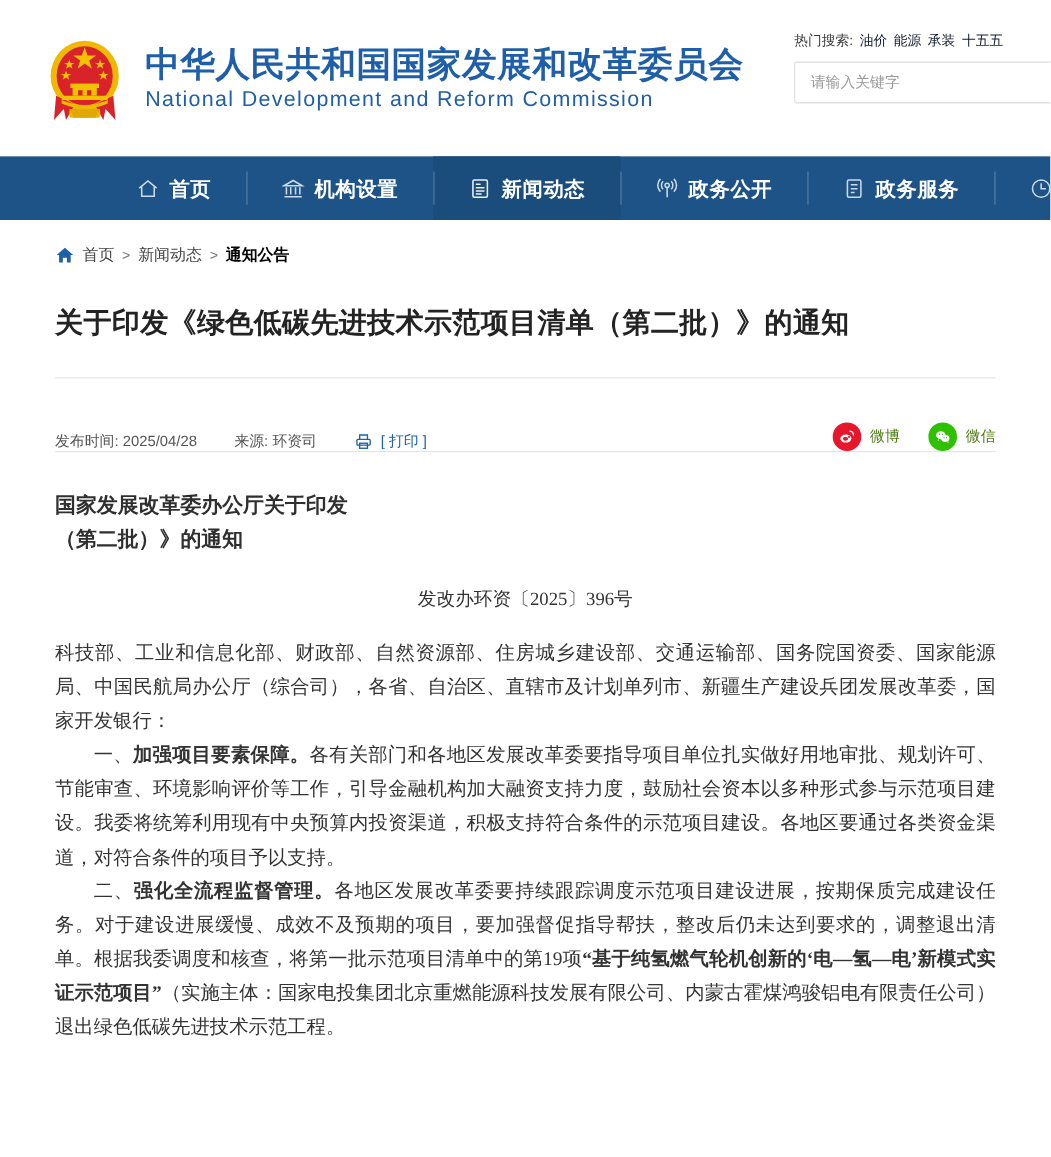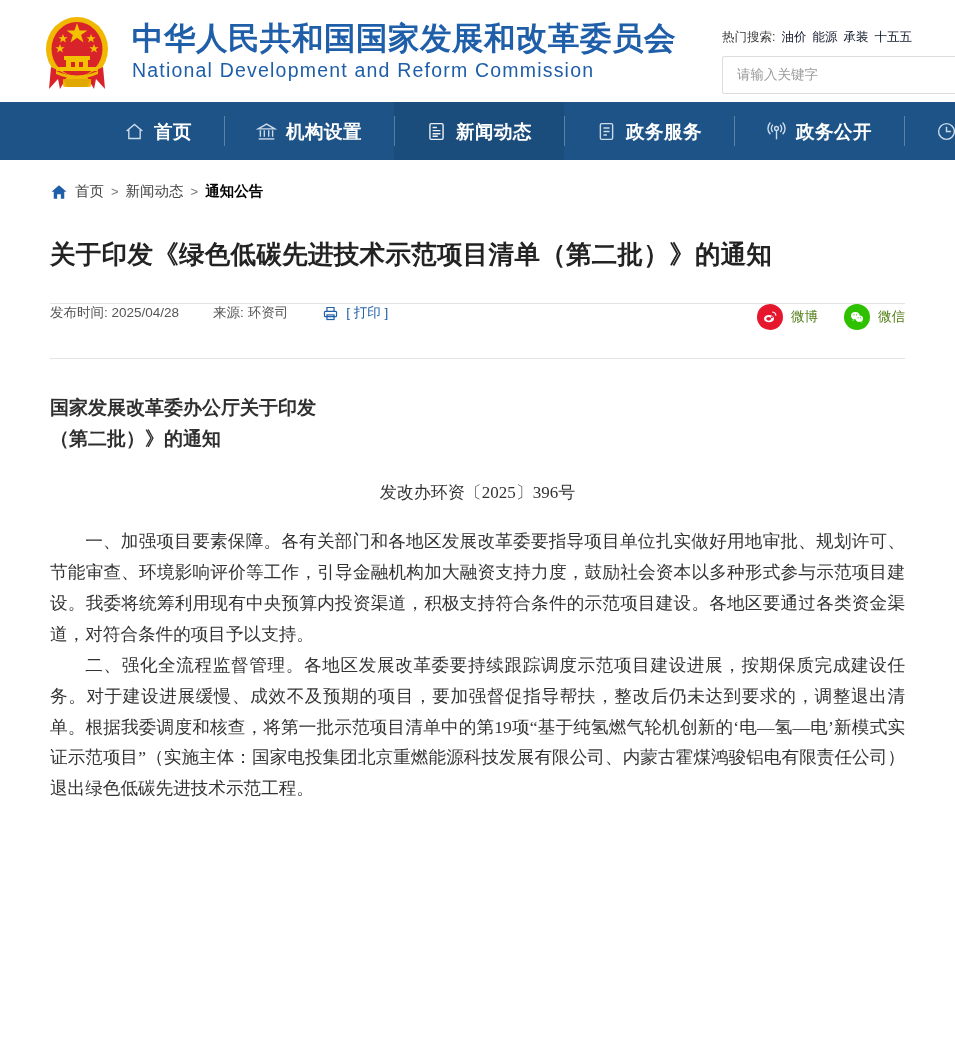--- a/index.html
+++ b/index.html
@@ -6,21 +6,21 @@
   html, body {
     width: 955px;
     background: #ffffff;
     font-family: "Liberation Sans", "DejaVu Sans", sans-serif;
     color: #333;
   }
 
   
   .header {
     position: relative;
-    height: 102px;
+    height: 142px;
     background: #ffffff;
     display: flex;
     align-items: center;
   }
   .logo-block {
     display: flex;
     align-items: center;
     padding-left: 38px;
   }
   .emblem { width: 78px; height: 84px; flex: none; }
@@ -140,23 +140,23 @@
     color: #232323;
     line-height: 1.5;
     padding: 16px 10px 30px 10px;
     letter-spacing: 0.3px;
   }
 
   .meta-bar {
     border-top: 1px solid #e3e3e3;
     border-bottom: 1px solid #e3e3e3;
     margin: 0 10px;
-    height: 56px;
-    display: flex;
-    align-items: flex-start;
+    height: 68px;
+    display: flex;
+    align-items: flex-end;
     font-size: 13.5px;
     color: #555;
   }
   .meta-left { display: flex; align-items: center; gap: 34px; }
   .meta-item { white-space: nowrap; }
   .print-btn {
     display: flex;
     align-items: center;
     gap: 7px;
     color: #1f5ea8;
@@ -194,21 +194,21 @@
     color: #333;
   }
   .para {
     font-size: 17.6px;
     line-height: 1.76;
     text-align: justify;
     text-justify: inter-ideograph;
     color: #333;
   }
   .para.indent { text-indent: 2em; }
-  .para b, .para strong { font-weight: normal; margin-top: 28px; }
+  .para b, .para strong { font-weight: bold; margin-top: 28px; }
 </style>
 </head>
 <body>
 
 <div class="header">
   <div class="logo-block">
     <svg class="emblem" viewBox="0 0 78 84">
 
       <ellipse cx="39" cy="40" rx="31" ry="32" fill="#f0b800"></ellipse>
       <ellipse cx="39" cy="40" rx="25.5" ry="27" fill="#d8232a"></ellipse>
@@ -264,32 +264,32 @@
   </div>
   <div class="nav-item active">
     <svg class="nav-icon" viewBox="0 0 24 24" fill="none" stroke="#ffffff" stroke-width="1.6">
       <rect x="4.5" y="3" width="15" height="18" rx="1.5"></rect>
         <path d="M7.5 7.5h5M7.5 11h9M7.5 14.5h9M7.5 17.5h6"></path>
     </svg>
     <span class="nav-label">新闻动态</span>
   </div>
   <div class="nav-item">
     <svg class="nav-icon" viewBox="0 0 24 24" fill="none" stroke="#dbe6f2" stroke-width="1.6">
-      <rect x="5" y="3" width="14" height="18" rx="1.5"></rect>
-        <path d="M8.5 8h7M8.5 12h7M8.5 16h4"></path>
-    </svg>
-    <span class="nav-label">政务服务</span>
-  </div>
-  <div class="nav-item">
-    <svg class="nav-icon" viewBox="0 0 24 24" fill="none" stroke="#dbe6f2" stroke-width="1.6">
       <circle cx="12" cy="8.5" r="2.2"></circle>
         <path d="M7.8 4.3a6 6 0 000 8.4M16.2 4.3a6 6 0 010 8.4M5 1.8a9.5 9.5 0 000 13.4M19 1.8a9.5 9.5 0 010 13.4"></path>
         <path d="M12 11v10"></path>
     </svg>
     <span class="nav-label">政务公开</span>
+  </div>
+  <div class="nav-item">
+    <svg class="nav-icon" viewBox="0 0 24 24" fill="none" stroke="#dbe6f2" stroke-width="1.6">
+      <rect x="5" y="3" width="14" height="18" rx="1.5"></rect>
+        <path d="M8.5 8h7M8.5 12h7M8.5 16h4"></path>
+    </svg>
+    <span class="nav-label">政务服务</span>
   </div>
   <div class="nav-item">
     <svg class="nav-icon" viewBox="0 0 24 24" fill="none" stroke="#dbe6f2" stroke-width="1.6">
       <circle cx="12" cy="12" r="9"></circle>
         <path d="M12 6.5V12h5"></path>
     </svg>
     <span class="nav-label"></span>
   </div>
 </div>
 
@@ -354,19 +354,20 @@
   </div>
 
   <div class="article">
     <div class="doc-title">
       <div>国家发展改革委办公厅关于印发</div>
       <div>（第二批）》的通知</div>
     </div>
 
     <div class="doc-number">发改办环资〔2025〕396号</div>
 
+    <p class="para">科技部、工业和信息化部、财政部、自然资源部、住房城乡建设部、交通运输部、国务院国资委、国家能源局、中国民航局办公厅（综合司），各省、自治区、直辖市及计划单列市、新疆生产建设兵团发展改革委，国家开发银行：</p>
 
     <p class="para indent"><span>一、</span><b>加强项目要素保障。</b><span>各有关部门和各地区发展改革委要指导项目单位扎实做好用地审批、规划许可、节能审查、环境影响评价等工作，引导金融机构加大融资支持力度，鼓励社会资本以多种形式参与示范项目建设。我委将统筹利用现有中央预算内投资渠道，积极支持符合条件的示范项目建设。各地区要通过各类资金渠道，对符合条件的项目予以支持。</span></p>
 
     <p class="para indent"><span>二、</span><b>强化全流程监督管理。</b><span>各地区发展改革委要持续跟踪调度示范项目建设进展，按期保质完成建设任务。对于建设进展缓慢、成效不及预期的项目，要加强督促指导帮扶，整改后仍未达到要求的，调整退出清单。根据我委调度和核查，将第一批示范项目清单中的第19项</span><b>“基于纯氢燃气轮机创新的‘电—氢—电’新模式实证示范项目”</b><span>（实施主体：国家电投集团北京重燃能源科技发展有限公司、内蒙古霍煤鸿骏铝电有限责任公司）退出绿色低碳先进技术示范工程。</span></p>
 
   </div>
 </div>
 
 </body></html>

